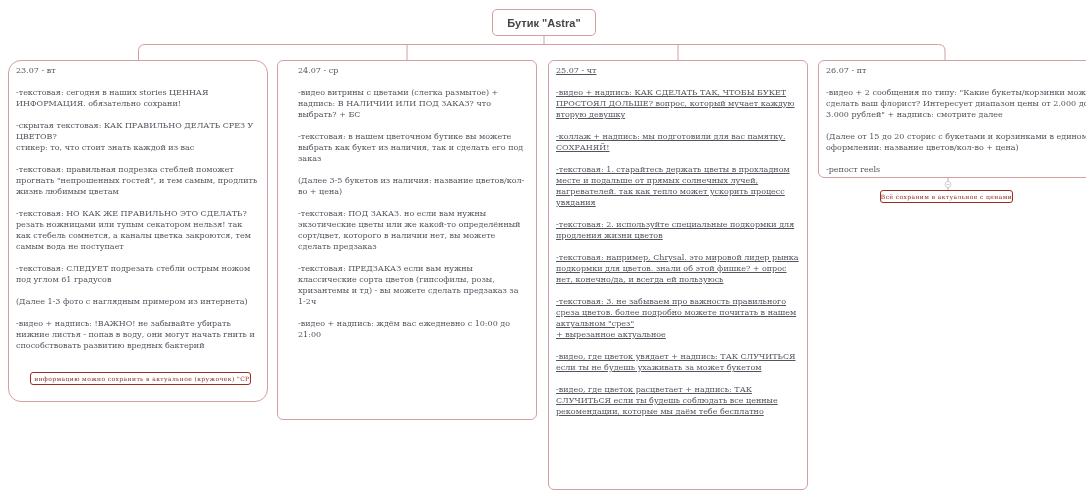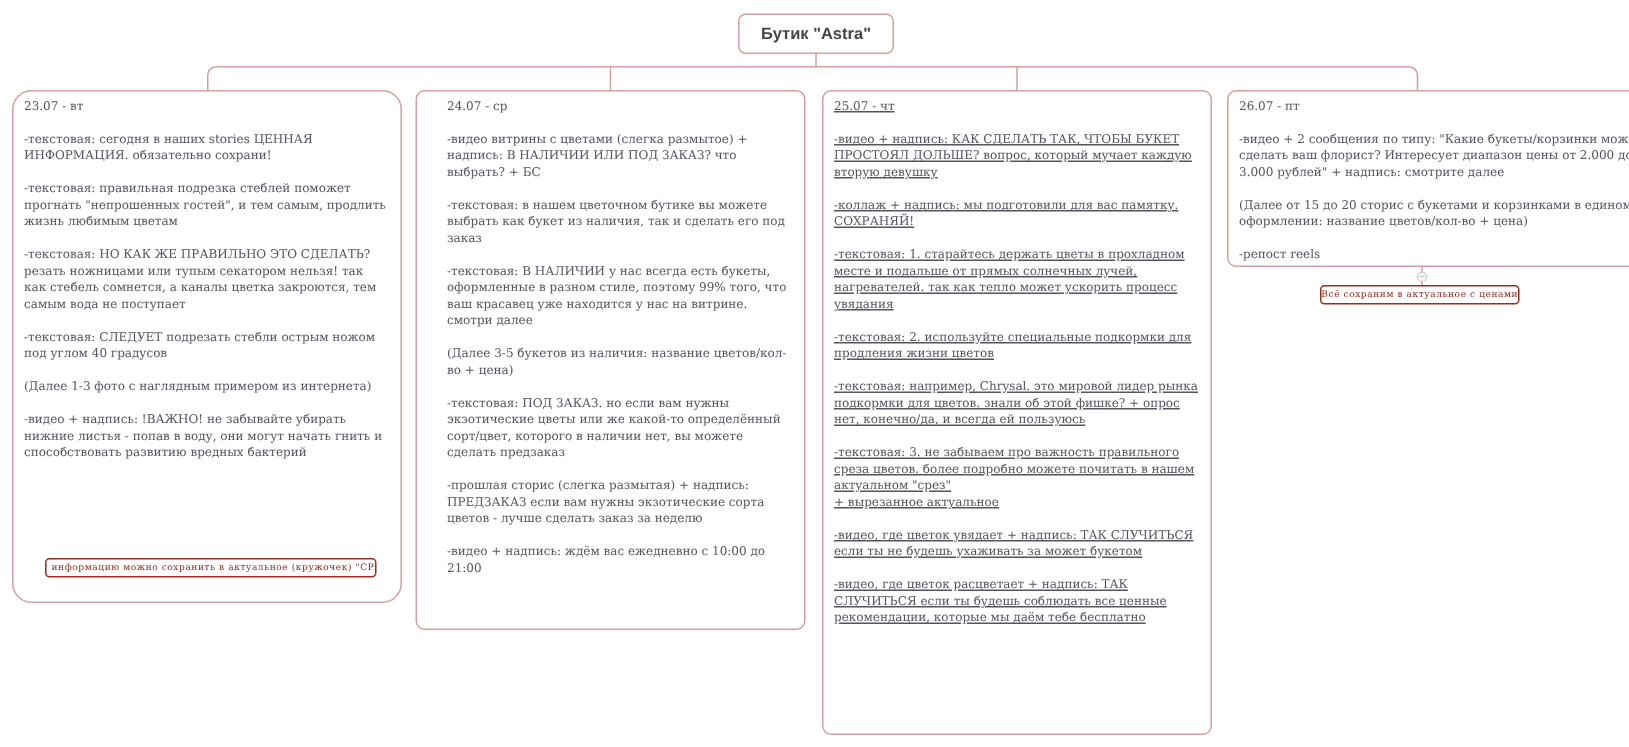--- a/index.html
+++ b/index.html
@@ -90,35 +90,36 @@
     </g>
   </svg>
 
   <div class="root-topic">
     <span>Бутик "Astra"</span>
   </div>
 
   <div class="topic-col" id="col1">
     <p class="date">23.07 - вт</p>
     <p>-текстовая: сегодня в наших stories ЦЕННАЯ ИНФОРМАЦИЯ. обязательно сохрани!</p>
+    <p>-скрытая текстовая: КАК ПРАВИЛЬНО ДЕЛАТЬ СРЕЗ У ЦВЕТОВ?
+стикер: то, что стоит знать каждой из вас</p>
     <p>-текстовая: правильная подрезка стеблей поможет прогнать "непрошенных гостей", и тем самым, продлить жизнь любимым цветам</p>
     <p>-текстовая: НО КАК ЖЕ ПРАВИЛЬНО ЭТО СДЕЛАТЬ? резать ножницами или тупым секатором нельзя! так как стебель сомнется, а каналы цветка закроются, тем самым вода не поступает</p>
-    <p>-текстовая: СЛЕДУЕТ подрезать стебли острым ножом под углом 40 градусов</p>
+    <p>-текстовая: СЛЕДУЕТ подрезать стебли острым ножом под углом 61 градусов</p>
     <p>(Далее 1-3 фото с наглядным примером из интернета)</p>
     <p>-видео + надпись: !ВАЖНО! не забывайте убирать нижние листья - попав в воду, они могут начать гнить и способствовать развитию вредных бактерий</p>
   </div>
 
   <div class="topic-col" id="col2">
     <p class="date">24.07 - ср</p>
     <p>-видео витрины с цветами (слегка размытое) + надпись: В НАЛИЧИИ ИЛИ ПОД ЗАКАЗ? что выбрать? + БС</p>
     <p>-текстовая: в нашем цветочном бутике вы можете выбрать как букет из наличия, так и сделать его под заказ</p>
-    <p>-текстовая: В НАЛИЧИИ у нас всегда есть букеты, оформленные в разном стиле, поэтому 99% того, что ваш красавец уже находится у нас на витрине. смотри далее</p>
     <p>(Далее 3-5 букетов из наличия: название цветов/кол-во + цена)</p>
     <p>-текстовая: ПОД ЗАКАЗ. но если вам нужны экзотические цветы или же какой-то определённый сорт/цвет, которого в наличии нет, вы можете сделать предзаказ</p>
-    <p>-прошлая сторис (слегка размытая) + надпись: ПРЕДЗАКАЗ если вам нужны экзотические сорта цветов - лучше сделать заказ за неделю</p>
+    <p>-текстовая: ПРЕДЗАКАЗ если вам нужны классические сорта цветов (гипсофилы, розы, хризантемы и тд) - вы можете сделать предзаказ за 1-2ч</p>
     <p>-видео + надпись: ждём вас ежедневно с 10:00 до 21:00</p>
   </div>
 
   <div class="topic-col" id="col3">
     <p class="date">25.07 - чт</p>
     <p>-видео + надпись: КАК СДЕЛАТЬ ТАК, ЧТОБЫ БУКЕТ ПРОСТОЯЛ ДОЛЬШЕ? вопрос, который мучает каждую вторую девушку</p>
     <p>-коллаж + надпись: мы подготовили для вас памятку. СОХРАНЯЙ!</p>
     <p>-текстовая: 1. старайтесь держать цветы в прохладном месте и подальше от прямых солнечных лучей, нагревателей. так как тепло может ускорить процесс увядания</p>
     <p>-текстовая: 2. используйте специальные подкормки для продления жизни цветов</p>
     <p>-текстовая: например, Chrysal. это мировой лидер рынка подкормки для цветов. знали об этой фишке? + опрос нет, конечно/да, и всегда ей пользуюсь</p>

